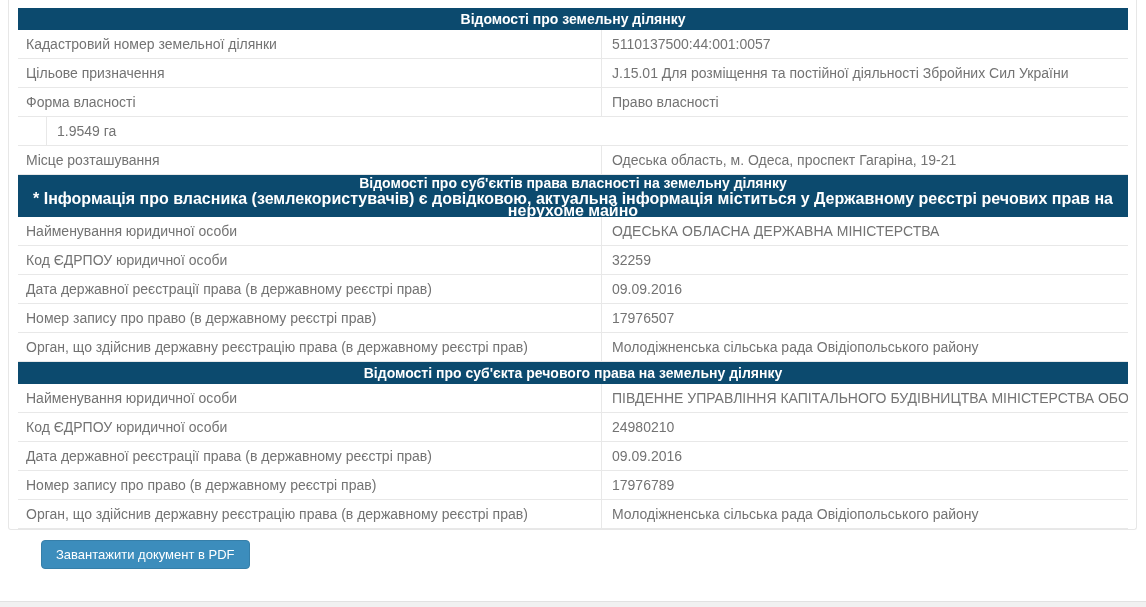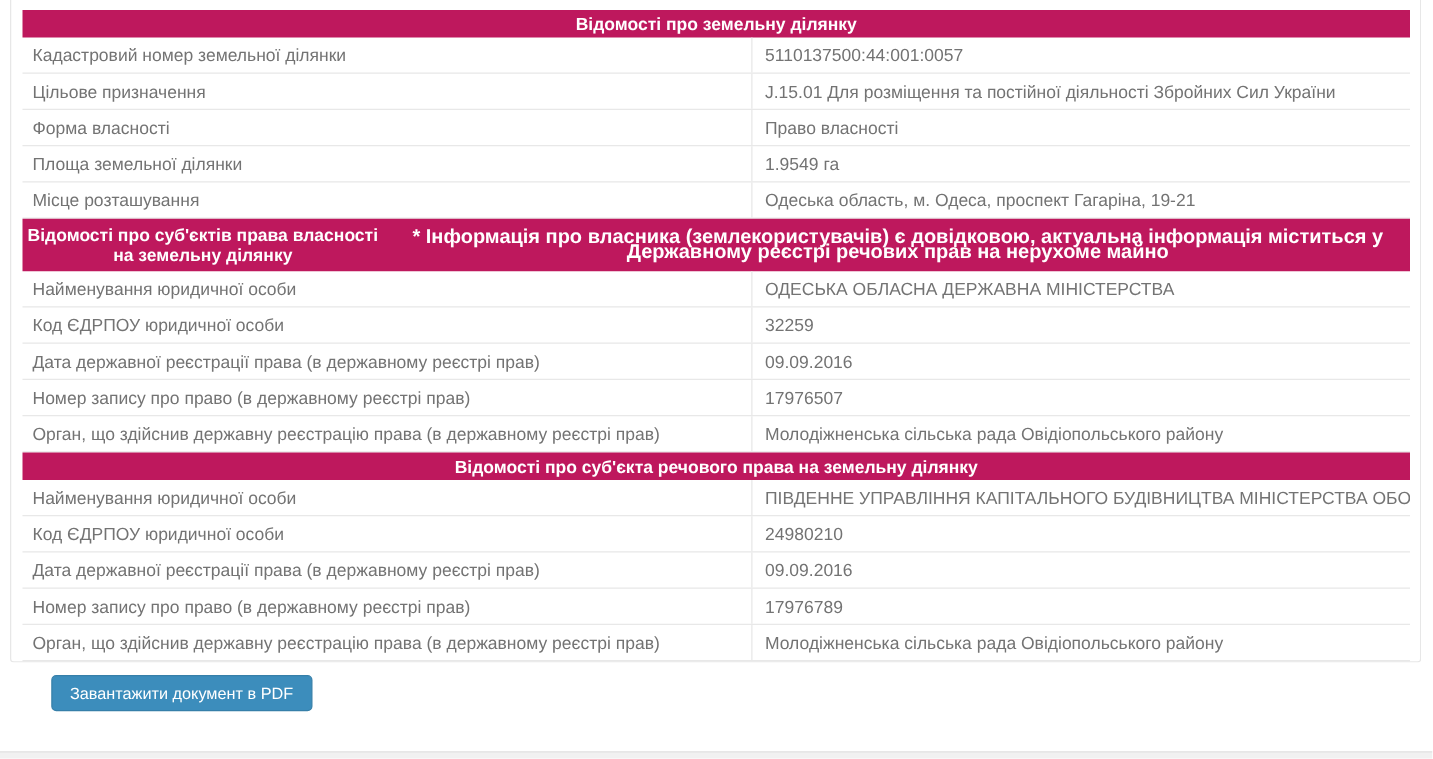--- a/index.html
+++ b/index.html
@@ -15,33 +15,33 @@
     margin-left: 8px;
     width: 1129px;
     border: 1px solid #e7e7e7;
     border-top: none;
     border-radius: 0 0 3px 3px;
     padding: 8px 8px 0 9px;
     background: #ffffff;
   }
   .cad-table { width: 100%; }
   .sec-header {
-    background: #be185d;
+    background: #0c4a6e;
     color: #ffffff;
     text-align: center;
     font-weight: bold;
     font-size: 14px;
   }
   .sec-header.simple {
     height: 22px;
     display: flex; align-items: center; justify-content: center;
   }
   .sec-header.with-sub {
     height: 42px;
-    display: flex; flex-direction: row;
+    display: flex; flex-direction: column;
     align-items: center; justify-content: center;
     gap: 2px;
   }
   .sec-sub {
     font-size: 16px;
     font-weight: bold;
     line-height: 12px;
   }
   .trow {
     display: grid;
@@ -94,21 +94,20 @@
     </div>
     <div class="trow">
       <div class="cell label">Цільове призначення</div>
       <div class="cell value">J.15.01 Для розміщення та постійної діяльності Збройних Сил України</div>
     </div>
     <div class="trow">
       <div class="cell label">Форма власності</div>
       <div class="cell value">Право власності</div>
     </div>
     <div class="trow">
-      <div class="cell label">Площа земельної ділянки</div>
       <div class="cell value">1.9549 га</div>
     </div>
     <div class="trow">
       <div class="cell label">Місце розташування</div>
       <div class="cell value">Одеська область, м. Одеса, проспект Гагаріна, 19-21</div>
     </div>
 
     <div class="sec-header with-sub">
       <span>Відомості про суб'єктів права власності на земельну ділянку</span>
       <span class="sec-sub">* Інформація про власника (землекористувачів) є довідковою, актуальна інформація міститься у Державному реєстрі речових прав на нерухоме майно</span>

